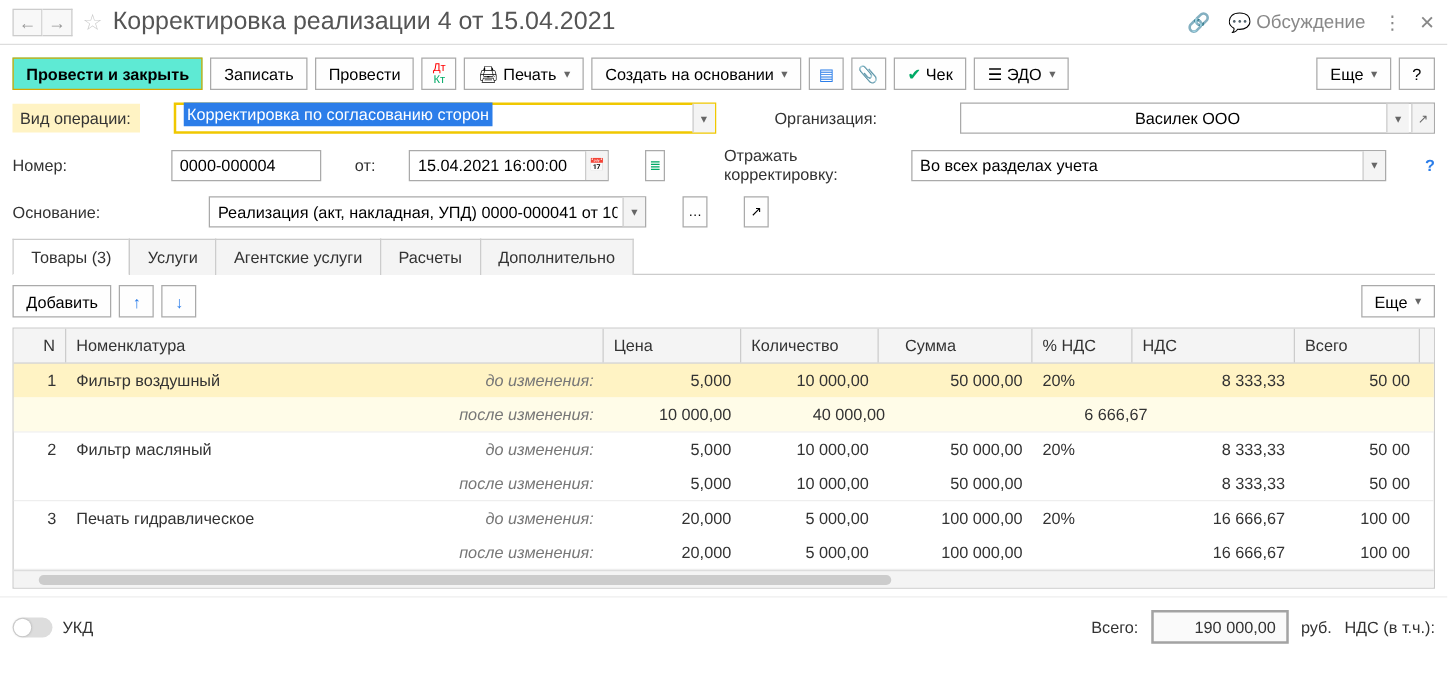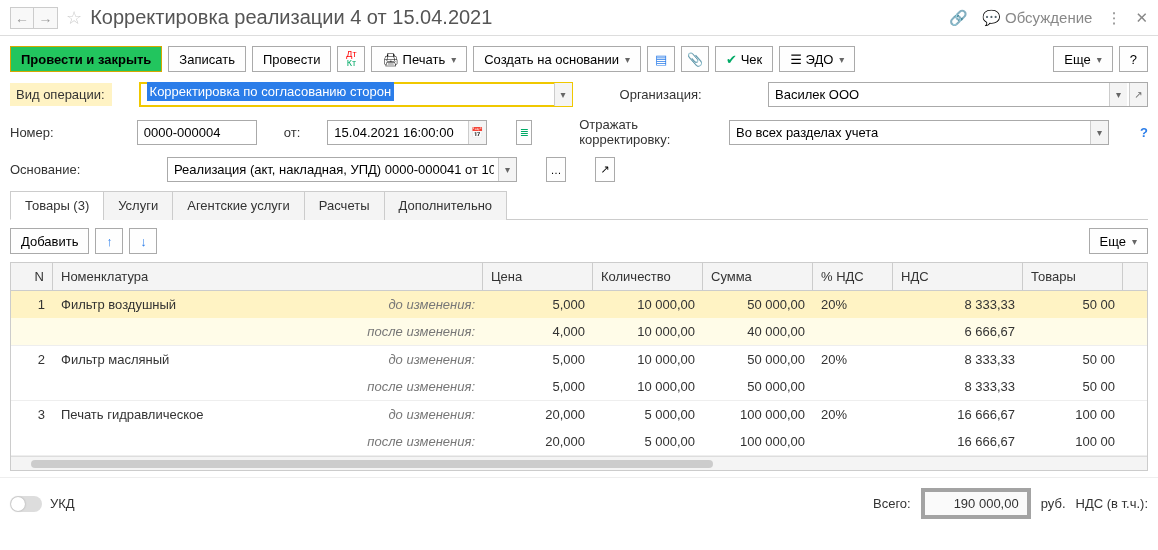--- a/index.html
+++ b/index.html
@@ -8,21 +8,21 @@
 .header { display: flex; align-items: center; padding: 6px 10px; border-bottom: 1px solid #ddd; }
 .nav-btn { width: 24px; height: 22px; border: 1px solid #ccc; background: #f8f8f8; display: flex; align-items: center; justify-content: center; cursor: pointer; font-size: 14px; color: #999; }
 .nav-btn + .nav-btn { border-left: none; }
 .star-icon { margin: 0 8px; color: #ccc; font-size: 18px; }
 .title { font-size: 20px; color: #555; flex: 1; }
 .header-right { display: flex; align-items: center; gap: 14px; color: #888; }
 .hr-icon { font-size: 15px; cursor: pointer; display: flex; align-items: center; gap: 4px; }
 
 .toolbar { display: flex; align-items: center; padding: 10px 10px; gap: 6px; }
 .btn { height: 26px; padding: 0 10px; border: 1px solid #aaa; background: #fefefe; cursor: pointer; display: flex; align-items: center; font-size: 13px; white-space: nowrap; }
-.btn-primary { background: #22c55e; border-color: #d4a800; font-weight: bold; }
+.btn-primary { background: #5eead4; border-color: #d4a800; font-weight: bold; }
 .btn-icon { width: 28px; padding: 0; justify-content: center; }
 .btn .caret { margin-left: 6px; font-size: 10px; color: #666; }
 .spacer { flex: 1; }
 
 .form-area { padding: 0 10px; }
 .form-row { display: flex; align-items: center; margin-bottom: 6px; gap: 27px; }
 .field-label { width: 130px; padding: 4px 0; }
 .field-label.hl { background: #fff3c4; padding: 4px 6px; }
 .input-wrap { position: relative; display: flex; align-items: center; }
 .input { height: 25px; border: 1px solid #aaa; padding: 0 22px 0 6px; font-size: 13px; background: #fff; }
@@ -46,34 +46,34 @@
 .grid-row { display: flex; }
 .grid-row .cell { padding: 6px 8px; overflow: hidden; white-space: nowrap; }
 .pair-hl .grid-row:first-child { background: #fff3c4; }
 .pair-hl .grid-row:last-child { background: #fffce8; }
 .cell.num { text-align: right; }
 .cell-n { width: 42px; text-align: right; }
 .cell-nom { width: 270px; }
 .cell-chg { width: 160px; text-align: right; font-style: italic; color: #777; }
 .cell-qty { width: 110px; }
 .cell-price { width: 110px; }
-.cell-sum { width: 110px; }
+.cell-sum { width: 110px; margin-left: 13px; }
 .cell-vat { width: 80px; }
 .cell-nds { width: 130px; }
 .cell-total { width: 100px; }
 .grid-head .cell-nom-wide { width: 430px; }
 
 .hscroll { height: 14px; background: #f4f4f4; border-top: 1px solid #ddd; position: relative; }
 .hscroll-thumb { position: absolute; left: 20px; width: 60%; height: 8px; top: 3px; background: #ccc; border-radius: 4px; }
 
 .footer { display: flex; align-items: center; padding: 10px 10px; border-top: 1px solid #eee; margin-top: 6px; }
 .toggle { width: 32px; height: 16px; background: #ddd; border-radius: 8px; position: relative; margin-right: 8px; }
 .toggle-knob { width: 14px; height: 14px; background: #fff; border-radius: 50%; position: absolute; top: 1px; left: 1px; box-shadow: 0 0 2px rgba(0,0,0,0.3); }
 .totals { display: flex; align-items: center; gap: 10px; }
-.total-val { border: 4px solid #a3a3a3; padding: 4px 8px; width: 110px; text-align: right; background: #fafafa; }
+.total-val { border: 2px solid #a3a3a3; padding: 4px 8px; width: 110px; text-align: right; background: #fafafa; }
 .hint-q { color: #2b7de9; font-weight: bold; margin-left: 4px; cursor: pointer; }
 </style>
 </head>
 <body>
 
 <div class="header">
   <button class="nav-btn">←</button>
   <button class="nav-btn">→</button>
   <span class="star-icon">☆</span>
   <span class="title">Корректировка реализации 4 от 15.04.2021</span>
@@ -129,21 +129,21 @@
   <div class="form-row">
     <div class="field-label hl">Вид операции:</div>
     <div class="input-wrap">
       <div class="input input-hl" style="width:434px;">
         <span class="input-sel">Корректировка по согласованию сторон</span>
       </div>
       <button class="dd-btn">▾</button>
     </div>
     <div class="field-label form-col2" style="width:160px;">Организация:</div>
     <div class="input-wrap" style="flex:1;">
-      <input class="input" style="width: 380px;" value="Василек ООО">
+      <input class="input" style="width: 380px; text-align: center;" value="Василек ООО">
       <button class="dd-btn" style="right:21px;">▾</button>
       <button class="dd-btn">↗</button>
     </div>
   </div>
 
   <div class="form-row">
     <div class="field-label">Номер:</div>
     <input class="input" style="width: 120px;" value="0000-000004">
     <span>от:</span>
     <div class="input-wrap">
@@ -191,40 +191,39 @@
 
 <div class="grid">
   <div class="grid-head">
     <div class="cell cell-n">N</div>
     <div class="cell cell-nom-wide">Номенклатура</div>
     <div class="cell cell-price">Цена</div>
     <div class="cell cell-qty">Количество</div>
     <div class="cell cell-sum">Сумма</div>
     <div class="cell cell-vat">% НДС</div>
     <div class="cell cell-nds">НДС</div>
-    <div class="cell cell-total">Товары</div>
+    <div class="cell cell-total">Всего</div>
   </div>
   <div class="grid-body" id="grid-body">
       <div class="grid-pair pair-hl">
         <div class="grid-row">
           <div class="cell cell-n">1</div>
           <div class="cell cell-nom">Фильтр воздушный</div>
           <div class="cell cell-chg">до изменения:</div>
           <div class="cell cell-qty num">5,000</div>
           <div class="cell cell-price num">10 000,00</div>
           <div class="cell cell-sum num">50 000,00</div>
           <div class="cell cell-vat">20%</div>
           <div class="cell cell-nds num">8 333,33</div>
           <div class="cell cell-total num">50 00</div>
         </div>
         <div class="grid-row">
           <div class="cell cell-n"></div>
           <div class="cell cell-nom"></div>
           <div class="cell cell-chg">после изменения:</div>
-          <div class="cell cell-qty num">4,000</div>
           <div class="cell cell-price num">10 000,00</div>
           <div class="cell cell-sum num">40 000,00</div>
           <div class="cell cell-vat"></div>
           <div class="cell cell-nds num">6 666,67</div>
         </div>
       </div>
       <div class="grid-pair">
         <div class="grid-row">
           <div class="cell cell-n">2</div>
           <div class="cell cell-nom">Фильтр масляный</div>

